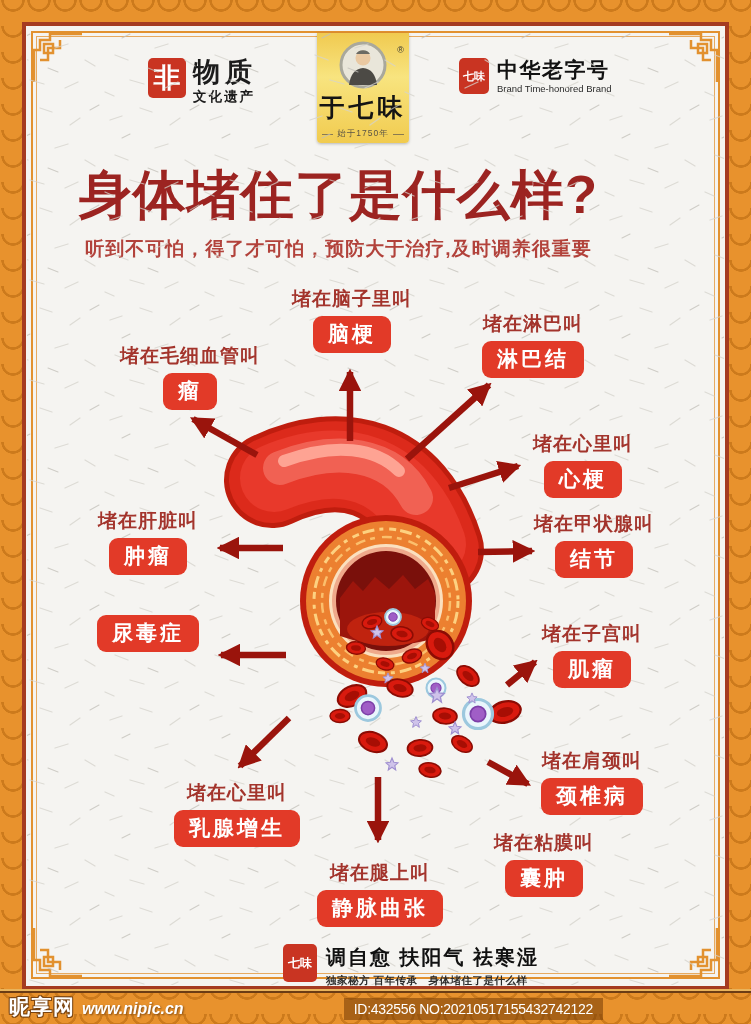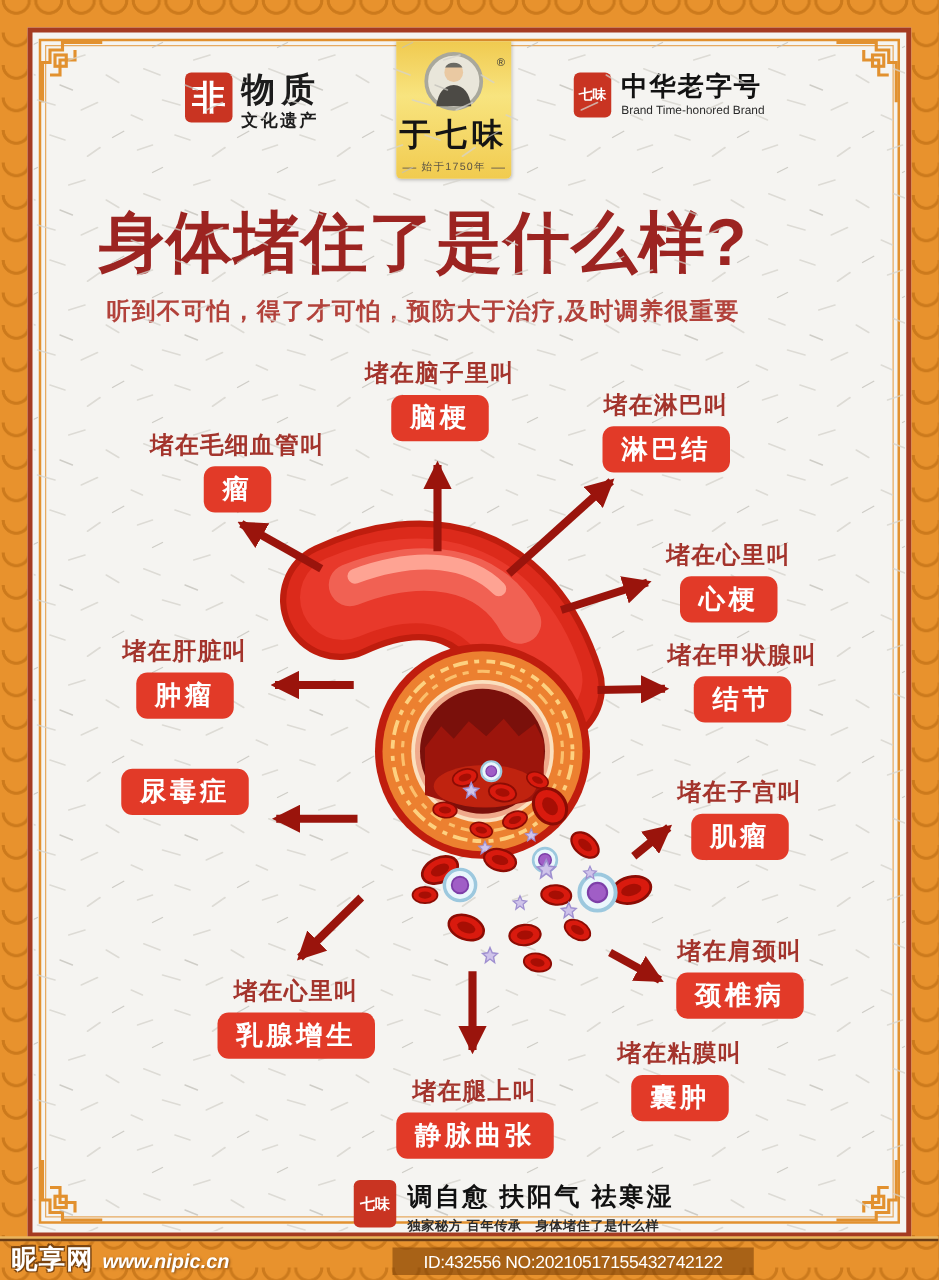--- a/index.html
+++ b/index.html
@@ -73,21 +73,21 @@
   .slogan{font-size:20px;font-weight:900;color:#111;letter-spacing:2px;white-space:nowrap;}
   .tagline{font-size:10.5px;font-weight:700;color:#2b2b2b;letter-spacing:.5px;margin-top:3px;white-space:nowrap;}
 
   
   .bottom-rule{position:absolute;left:0;top:989px;width:751px;height:4px;background:#e9b45c;border-bottom:2px solid #6b3c14;z-index:4;}
   .wm{position:absolute;left:1px;bottom:0;width:602px;height:29px;z-index:5;text-decoration:underline;}
   .wm-left{position:absolute;left:8px;bottom:3px;display:flex;align-items:baseline;gap:7px;}
   .wm-site{font-size:21px;font-weight:900;color:#fff;letter-spacing:1px;
     text-shadow:1px 1px 0 #7a4410,-1px 1px 0 #7a4410,1px -1px 0 #7a4410,-1px -1px 0 #7a4410;}
   .wm-url{font-size:16px;font-weight:900;font-style:italic;color:#fff;text-shadow:1px 1px 2px rgba(90,45,5,.7);}
-  .wm-chip{position:absolute;right:0;bottom:4px;height:22px;line-height:22px;padding:0 25px;
+  .wm-chip{position:absolute;right:0;bottom:4px;height:22px;line-height:22px;padding:0 10px;
     background:rgba(115,58,6,.55);color:#fff;font-size:14px;letter-spacing:-.3px;white-space:nowrap;margin-top:12px;}
 </style>
 </head>
 <body>
 
 <div class="poster">
   <div class="paper"></div>
   <div class="gold-frame gold-outer"></div>
   <div class="gold-frame gold-inner"></div>
 

